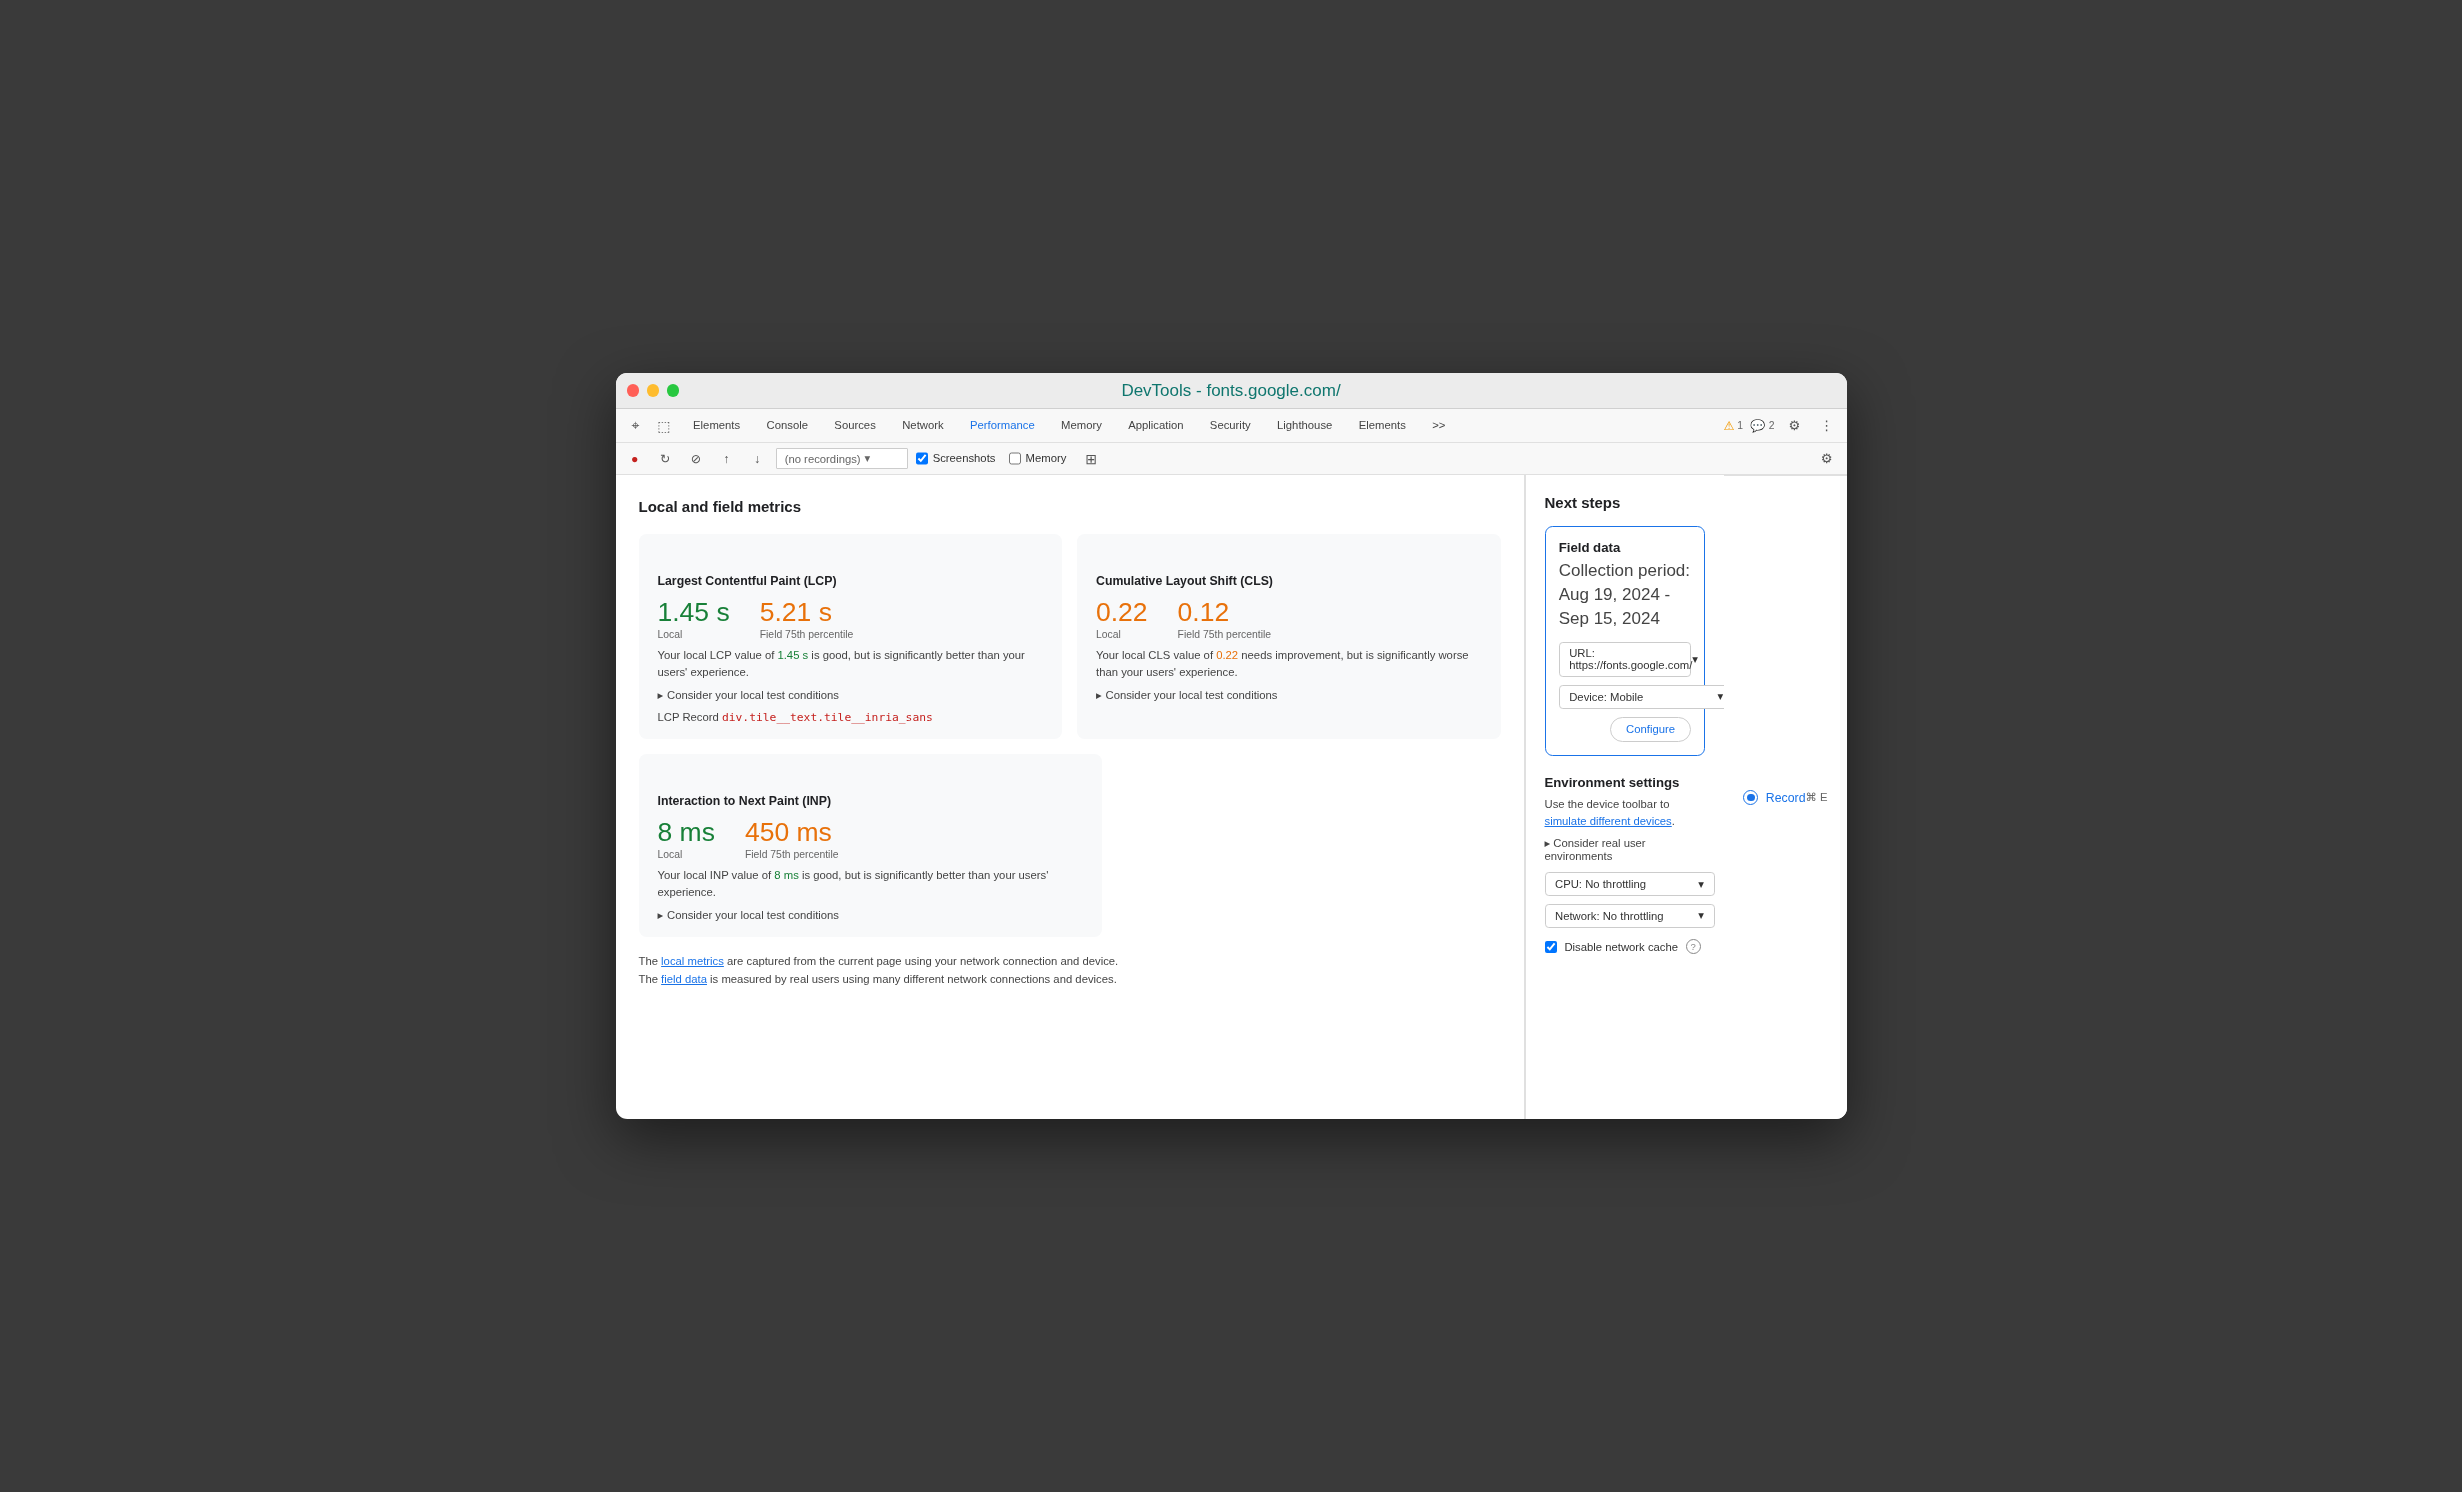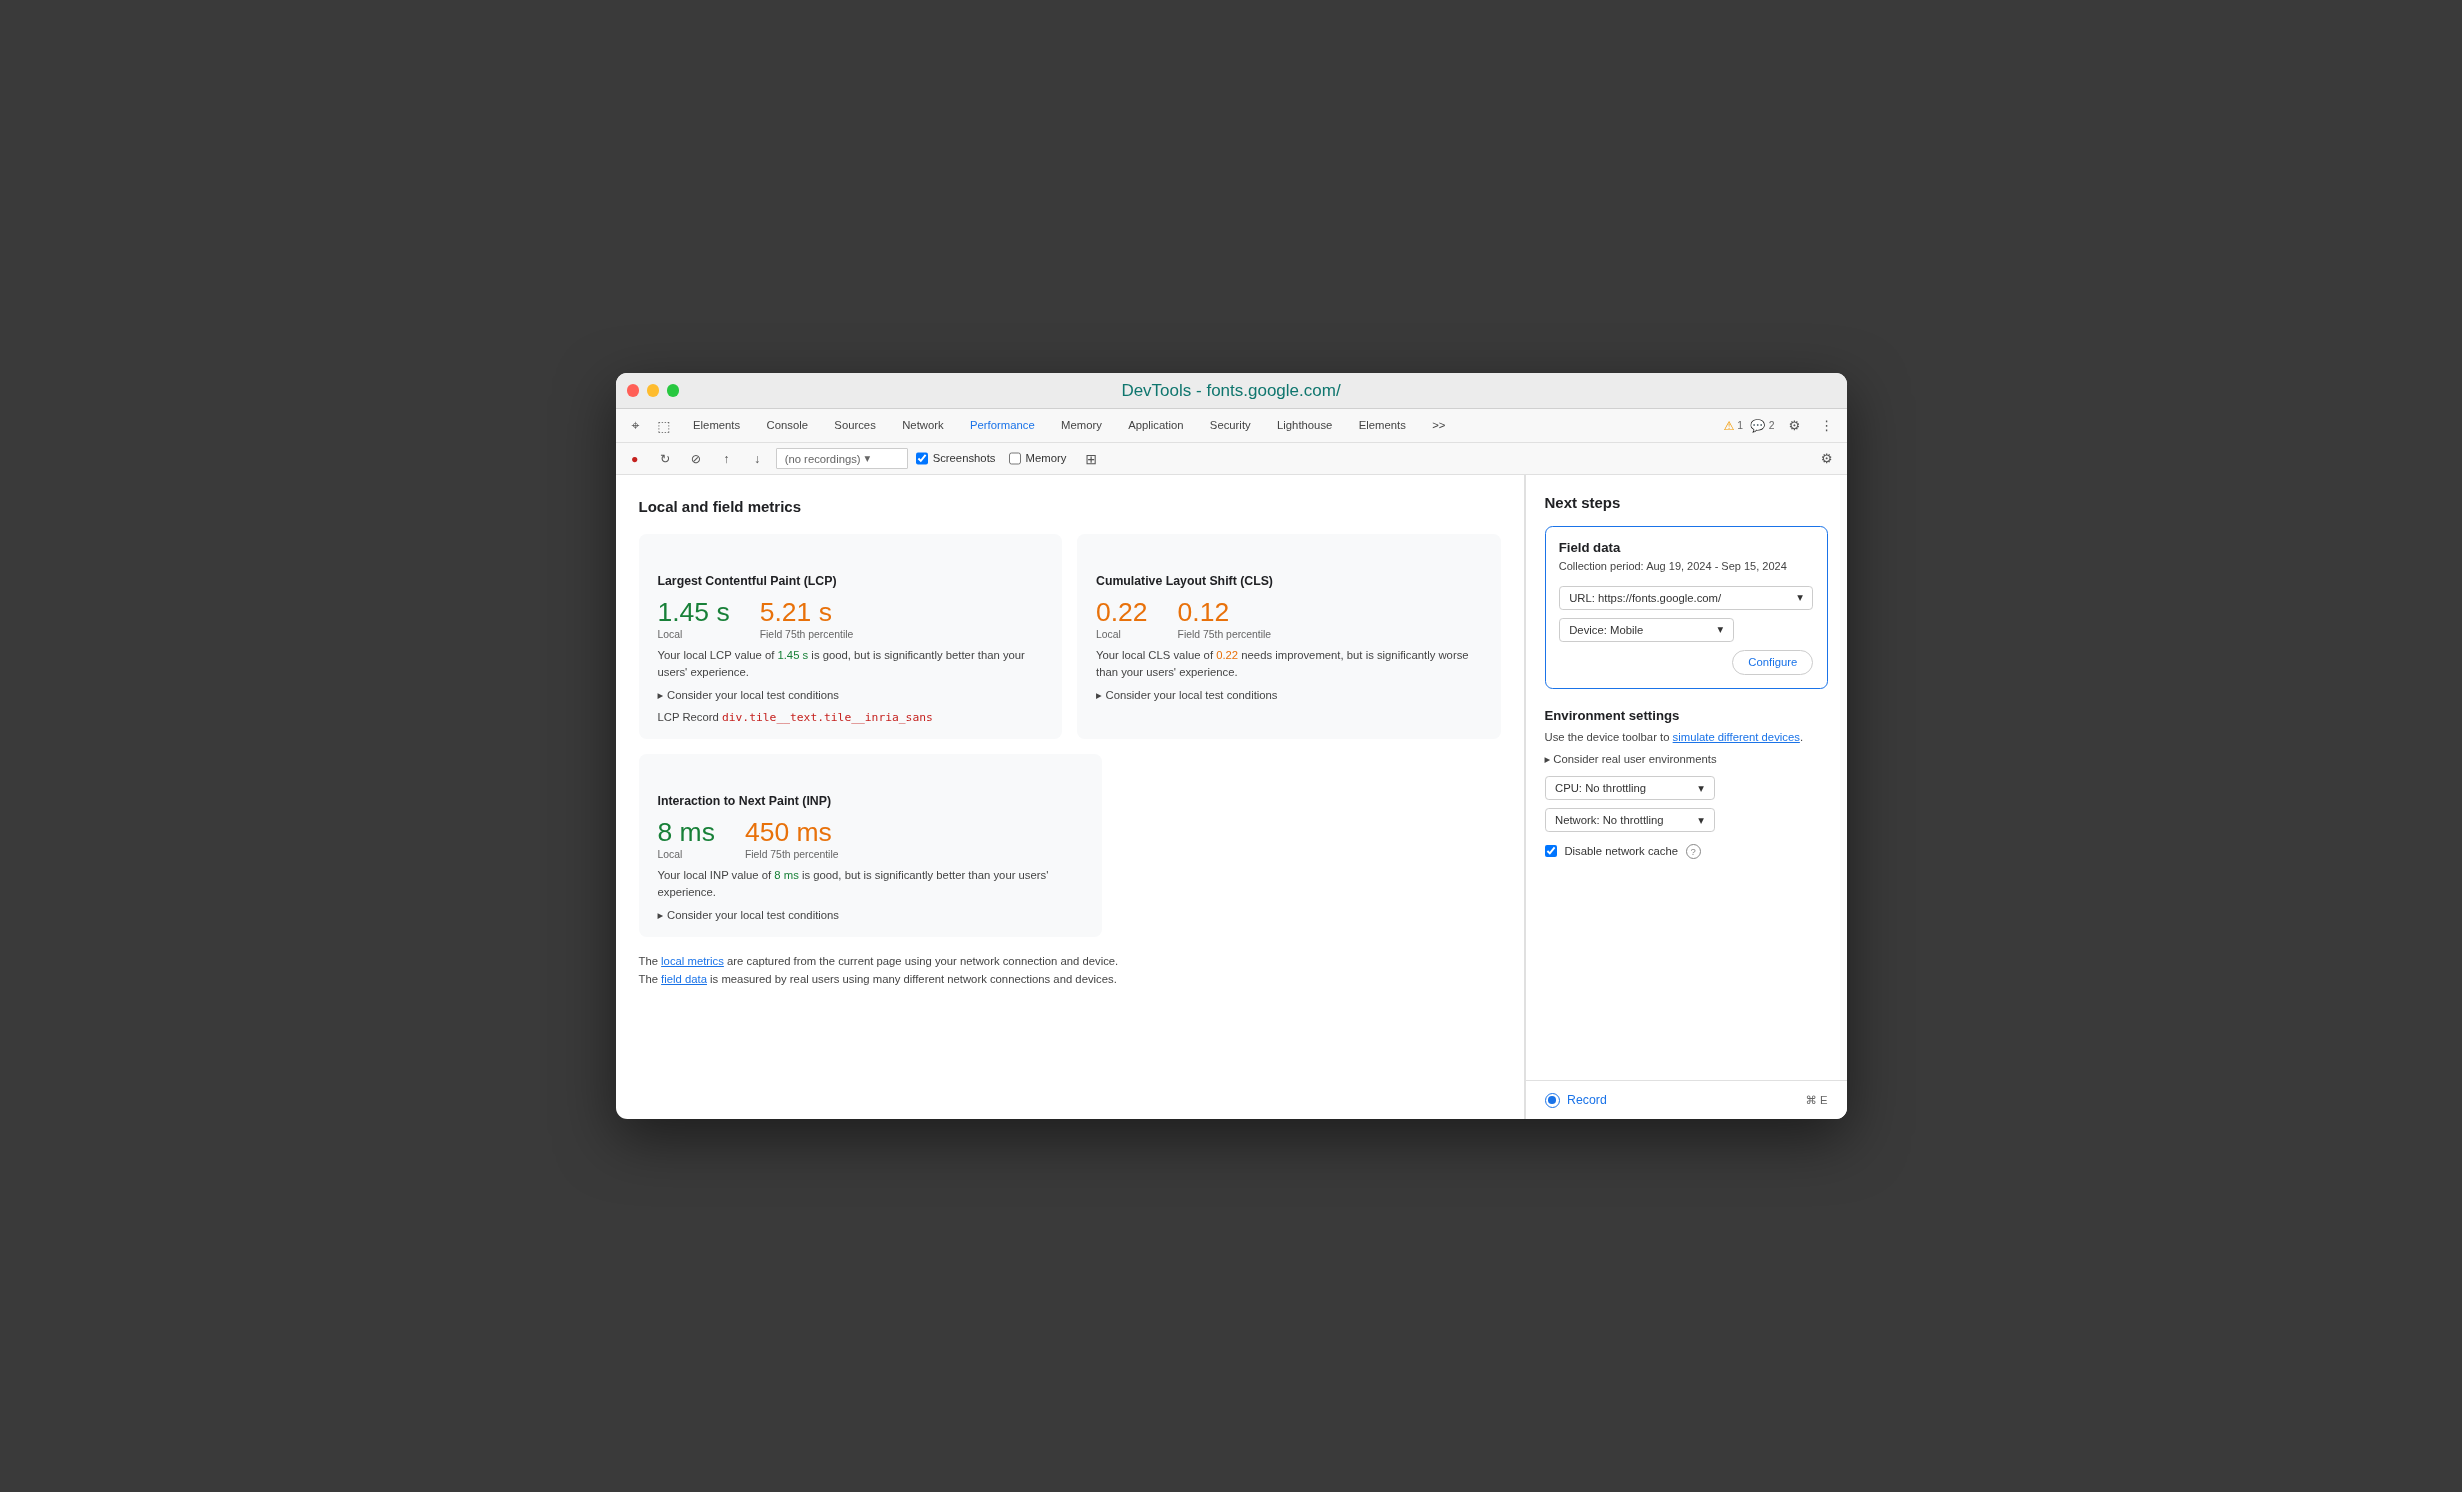--- a/index.html
+++ b/index.html
@@ -271,21 +271,21 @@
       padding: 13.2px;
       margin-bottom: 19px;
     }
     .field-data-title {
       font-size: 13.2px;
       font-weight: 600;
       color: #202124;
       margin-bottom: 3.8px;
     }
     .field-data-period {
-      font-size: 11px;
+      font-size: 17px;
       color: #444;
       margin-bottom: 11.3px;
       line-height: 1.4;
     }
     .select-row {
       margin-bottom: 7.6px;
     }
     .select-dropdown {
       display: flex;
       align-items: center;
@@ -423,21 +423,21 @@
       flex-direction: column;
       height: 644px;
     }
     .main-content-row {
       display: flex;
       flex: 1;
       overflow: hidden;
     }
     .right-panel-wrapper {
       display: flex;
-      flex-direction: column;
+      flex-direction: row;
       width: 322px;
       border-left: 0.9px solid #e0e0e0;
     }
     .right-panel-inner {
       flex: 1;
       padding: 19px;
       overflow-y: auto;
     }
   </style>
 </head>

